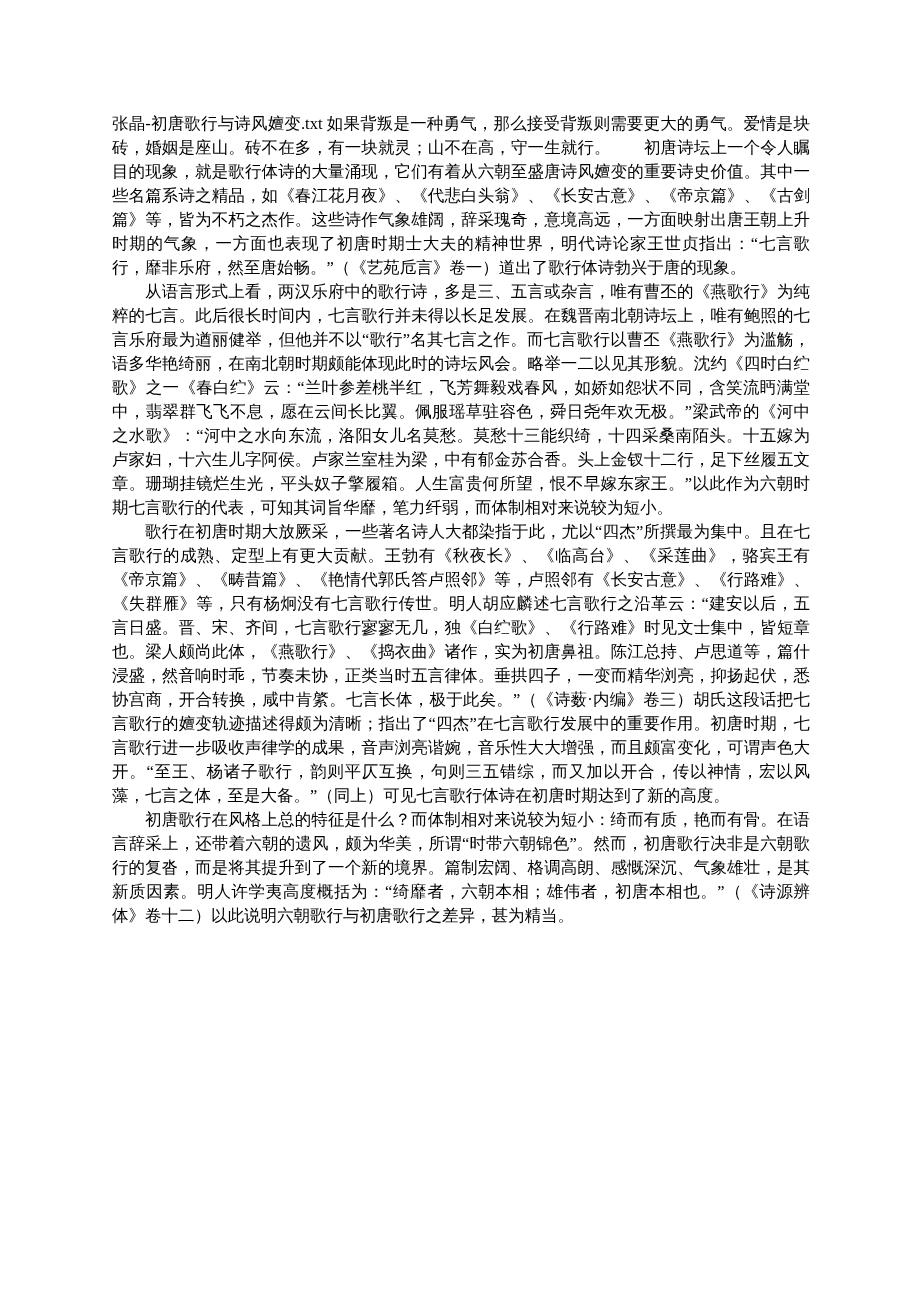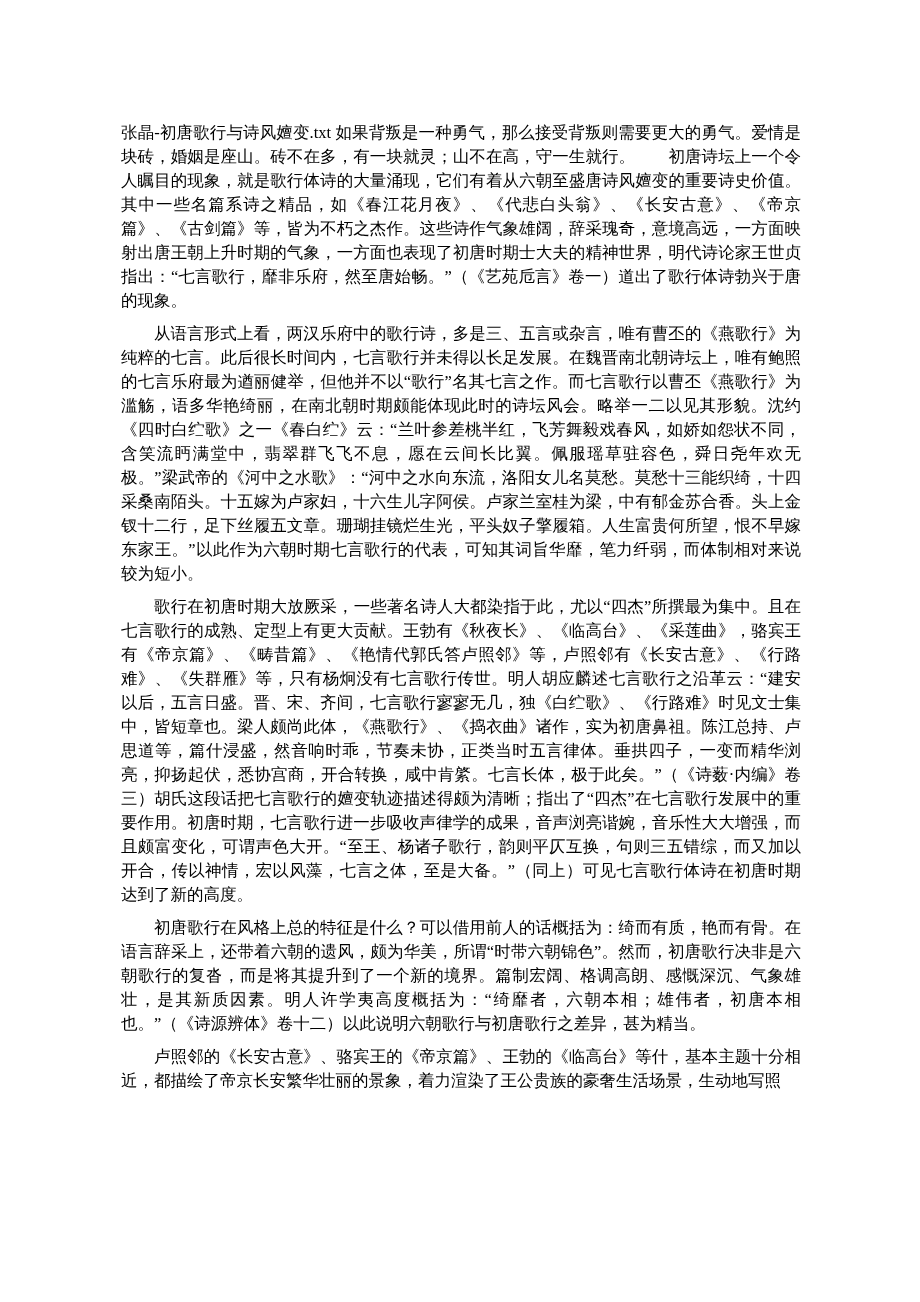--- a/index.html
+++ b/index.html
@@ -19,30 +19,29 @@
     top: 112px;
     width: 698px;
     color: #000000;
     font-family: "Liberation Serif", "DejaVu Serif", serif;
     font-size: 16.5px;
     line-height: 24px;
     text-align: justify;
     text-justify: inter-ideograph;
   }
   .document-page p {
-    margin: 9px;
+    margin: 0;
     padding: 0;
     word-break: break-all;
   }
   .document-page p.indent {
     text-indent: 2em;
   }
 </style>
 </head>
 <body>
 
 <div class="document-page">
   <p>张晶-初唐歌行与诗风嬗变.txt 如果背叛是一种勇气，那么接受背叛则需要更大的勇气。爱情是块砖，婚姻是座山。砖不在多，有一块就灵；山不在高，守一生就行。　　初唐诗坛上一个令人瞩目的现象，就是歌行体诗的大量涌现，它们有着从六朝至盛唐诗风嬗变的重要诗史价值。其中一些名篇系诗之精品，如《春江花月夜》、《代悲白头翁》、《长安古意》、《帝京篇》、《古剑篇》等，皆为不朽之杰作。这些诗作气象雄阔，辞采瑰奇，意境高远，一方面映射出唐王朝上升时期的气象，一方面也表现了初唐时期士大夫的精神世界，明代诗论家王世贞指出：“七言歌行，靡非乐府，然至唐始畅。”（《艺苑卮言》卷一）道出了歌行体诗勃兴于唐的现象。</p>
   <p class="indent">从语言形式上看，两汉乐府中的歌行诗，多是三、五言或杂言，唯有曹丕的《燕歌行》为纯粹的七言。此后很长时间内，七言歌行并未得以长足发展。在魏晋南北朝诗坛上，唯有鲍照的七言乐府最为遒丽健举，但他并不以“歌行”名其七言之作。而七言歌行以曹丕《燕歌行》为滥觞，语多华艳绮丽，在南北朝时期颇能体现此时的诗坛风会。略举一二以见其形貌。沈约《四时白纻歌》之一《春白纻》云：“兰叶参差桃半红，飞芳舞毅戏春风，如娇如怨状不同，含笑流眄满堂中，翡翠群飞飞不息，愿在云间长比翼。佩服瑶草驻容色，舜日尧年欢无极。”梁武帝的《河中之水歌》：“河中之水向东流，洛阳女儿名莫愁。莫愁十三能织绮，十四采桑南陌头。十五嫁为卢家妇，十六生儿字阿侯。卢家兰室桂为梁，中有郁金苏合香。头上金钗十二行，足下丝履五文章。珊瑚挂镜烂生光，平头奴子擎履箱。人生富贵何所望，恨不早嫁东家王。”以此作为六朝时期七言歌行的代表，可知其词旨华靡，笔力纤弱，而体制相对来说较为短小。</p>
   <p class="indent">歌行在初唐时期大放厥采，一些著名诗人大都染指于此，尤以“四杰”所撰最为集中。且在七言歌行的成熟、定型上有更大贡献。王勃有《秋夜长》、《临高台》、《采莲曲》，骆宾王有《帝京篇》、《畴昔篇》、《艳情代郭氏答卢照邻》等，卢照邻有《长安古意》、《行路难》、《失群雁》等，只有杨炯没有七言歌行传世。明人胡应麟述七言歌行之沿革云：“建安以后，五言日盛。晋、宋、齐间，七言歌行寥寥无几，独《白纻歌》、《行路难》时见文士集中，皆短章也。梁人颇尚此体，《燕歌行》、《捣衣曲》诸作，实为初唐鼻祖。陈江总持、卢思道等，篇什浸盛，然音响时乖，节奏未协，正类当时五言律体。垂拱四子，一变而精华浏亮，抑扬起伏，悉协宫商，开合转换，咸中肯綮。七言长体，极于此矣。”（《诗薮·内编》卷三）胡氏这段话把七言歌行的嬗变轨迹描述得颇为清晰；指出了“四杰”在七言歌行发展中的重要作用。初唐时期，七言歌行进一步吸收声律学的成果，音声浏亮谐婉，音乐性大大增强，而且颇富变化，可谓声色大开。“至王、杨诸子歌行，韵则平仄互换，句则三五错综，而又加以开合，传以神情，宏以风藻，七言之体，至是大备。”（同上）可见七言歌行体诗在初唐时期达到了新的高度。</p>
-  <p class="indent">初唐歌行在风格上总的特征是什么？可以借用前人的话概括为：绮而有质，艳而有骨。在语言辞采上，还带着六朝的遗风，颇为华美，所谓“时带六朝锦色”。然而，初唐歌行决非是六朝歌行的复沓，而是将其提升到了一个新的境界。篇制宏阔、格调高朗、感慨深沉、气象雄壮，是其新质因素。明人许学夷高度概括为：“绮靡者，六朝本相；雄伟者，初唐本相也。”（《诗源辨体》卷十二）以此说明六朝歌行与初唐歌行之差异，甚为精当。</p>
-  <p class="indent">卢照邻的《长安古意》、骆宾王的《帝京篇》、王勃的《临高台》等什，基本主题十分相近，都描绘了帝京长安繁华壮丽的景象，着力渲染了王公贵族的豪奢生活场景，生动地写照</p>
+  <p class="indent">初唐歌行在风格上总的特征是什么？而体制相对来说较为短小：绮而有质，艳而有骨。在语言辞采上，还带着六朝的遗风，颇为华美，所谓“时带六朝锦色”。然而，初唐歌行决非是六朝歌行的复沓，而是将其提升到了一个新的境界。篇制宏阔、格调高朗、感慨深沉、气象雄壮，是其新质因素。明人许学夷高度概括为：“绮靡者，六朝本相；雄伟者，初唐本相也。”（《诗源辨体》卷十二）以此说明六朝歌行与初唐歌行之差异，甚为精当。</p>
 </div>
 
 </body></html>

